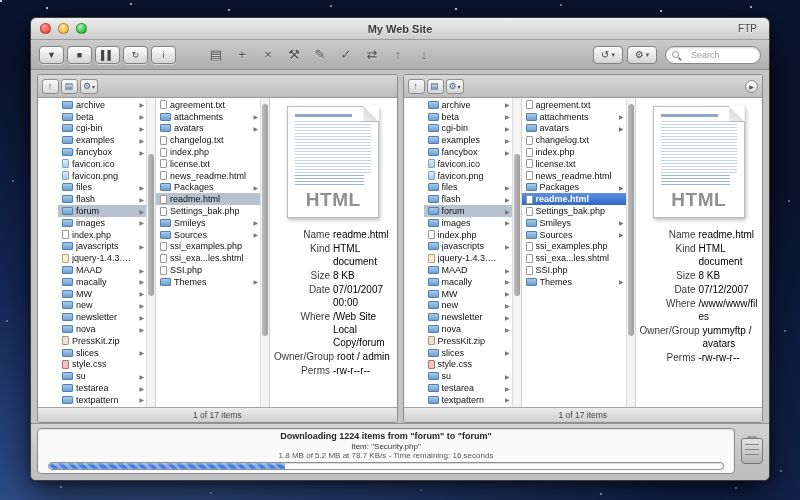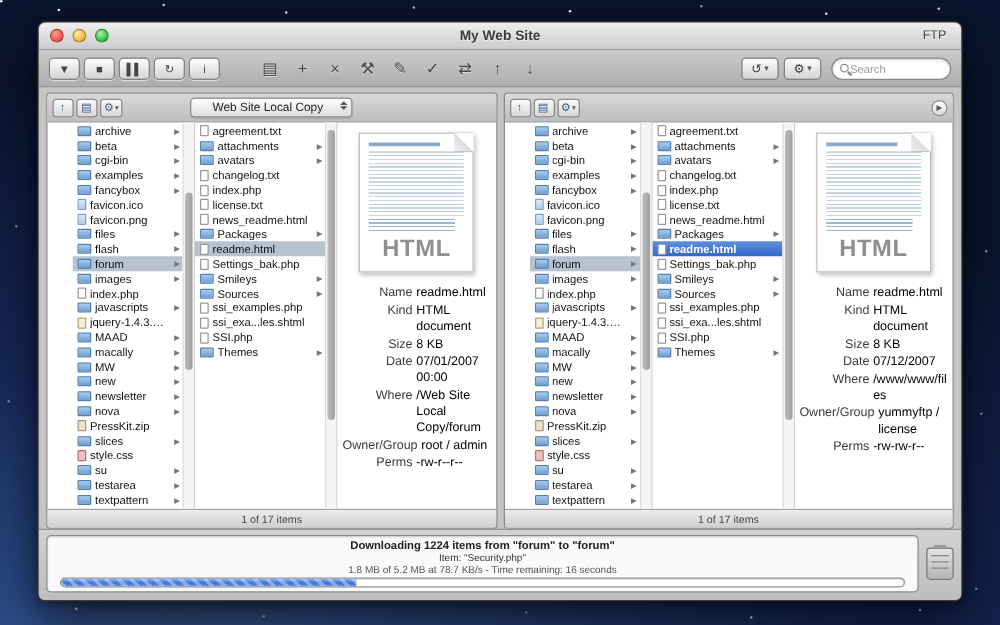--- a/index.html
+++ b/index.html
@@ -42,21 +42,21 @@
   .tbtn{width:25px;height:18px;border:1px solid #828282;border-radius:4px;background:linear-gradient(#fdfdfd,#d4d4d4);
     display:flex;align-items:center;justify-content:center;font-size:9px;color:#454545;box-shadow:0 1px 0 rgba(255,255,255,.5);cursor:default;}
   .center-icons{display:flex;gap:6px;margin-left:26px;}
   .cic{width:20px;height:20px;display:flex;align-items:center;justify-content:center;font-size:13px;color:#4c4c4c;
     text-shadow:0 1px 0 rgba(255,255,255,.5);}
   .right-ctl{display:flex;gap:4px;margin-left:auto;}
   .dbtn{min-width:30px;height:18px;border:1px solid #828282;border-radius:4px;background:linear-gradient(#fdfdfd,#d4d4d4);
     display:flex;align-items:center;justify-content:center;font-size:10px;color:#454545;gap:2px;padding:0 4px;}
   .dbtn .caret{font-size:7px;color:#555;}
   .search{width:96px;height:18px;border:1px solid #888;border-radius:9px;background:#fff;display:flex;align-items:center;
-    padding:0 6px;gap:1px;box-shadow:inset 0 1px 2px rgba(0,0,0,.2);margin-left:4px;justify-content:center;}
+    padding:0 6px;gap:12px;box-shadow:inset 0 1px 2px rgba(0,0,0,.2);margin-left:4px;justify-content:center;}
   .mag{width:7px;height:7px;border:1.5px solid #8a8a8a;border-radius:50%;position:relative;flex:0 0 auto;}
   .mag::after{content:"";position:absolute;width:4px;height:1.5px;background:#8a8a8a;transform:rotate(45deg);left:5px;top:6px;}
   .search input{border:0;outline:0;flex:1;min-width:0;font-size:9px;font-family:"Liberation Sans",sans-serif;color:#333;background:transparent;}
   .search input::placeholder{color:#9a9a9a;}
 
   
   .panes{flex:1;display:flex;gap:5px;padding:4px 6px 0 6px;background:#c4c4c4;min-height:0;}
   .pane{flex:1;display:flex;flex-direction:column;border:1px solid #8a8a8a;border-radius:3px;background:#fff;overflow:hidden;min-width:0;}
   .pane-header{flex:0 0 23px;background:linear-gradient(#d9d9d9,#bdbdbd);border-bottom:1px solid #9a9a9a;
     display:flex;align-items:center;padding:0 4px;position:relative;}
@@ -231,27 +231,20 @@
             </div>
             <div class="phbtn">
               <span>▤</span>
               <span class="caret"></span>
             </div>
             <div class="phbtn">
               <span>⚙</span>
               <span class="caret">▾</span>
             </div>
           </div>
-        <div class="popup">
-          <span>Web Site Local Copy</span>
-          <span class="updown">
-              <i class="u"></i>
-              <i class="d"></i>
-            </span>
-        </div>
       </div>
       <div class="browser">
         <div class="col col1">
           <div class="list">
 
               <div class="row t-folder">
                 <span class="fi"></span>
                 <span class="lbl">archive</span>
                 <span class="chev">▶</span>
               </div>
@@ -898,21 +891,21 @@
                   <span class="dval">07/12/2007</span>
                 </div>
 
                 <div class="drow">
                   <span class="dlbl">Where</span>
                   <span class="dval">/www/www/files</span>
                 </div>
 
                 <div class="drow">
                   <span class="dlbl">Owner/Group</span>
-                  <span class="dval">yummyftp / license</span>
+                  <span class="dval">yummyftp / avatars</span>
                 </div>
 
                 <div class="drow">
                   <span class="dlbl">Perms</span>
                   <span class="dval">-rw-rw-r--</span>
                 </div>
               </div>
           </div>
         </div>
       </div>

